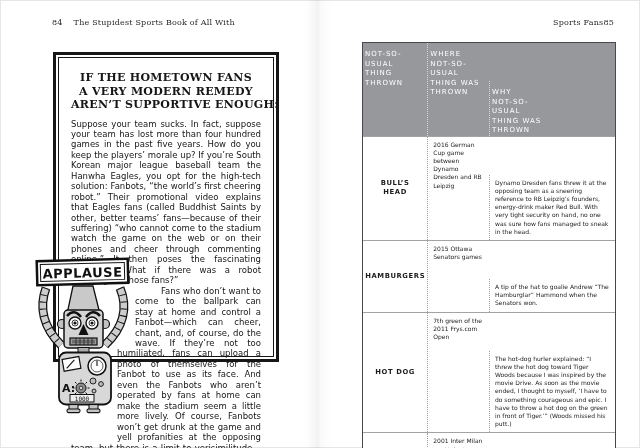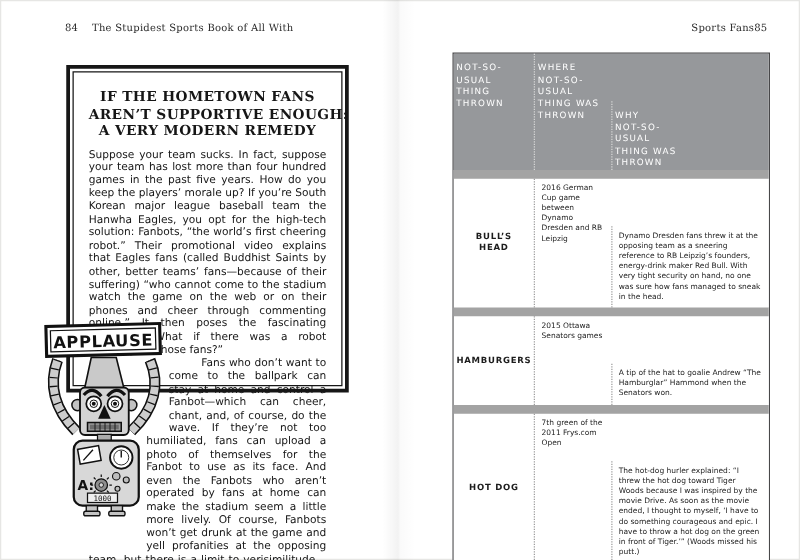--- a/index.html
+++ b/index.html
@@ -12,21 +12,21 @@
   .gutter{
     position:absolute;left:306px;top:0;width:26px;height:448px;
     background:linear-gradient(90deg,rgba(0,0,0,0) 0%,rgba(0,0,0,0.05) 48%,rgba(0,0,0,0.02) 55%,rgba(0,0,0,0) 100%);
   }
   
   .lp-header{
     position:absolute;left:52px;top:18px;display:flex;gap:11px;
     font-family:"DejaVu Serif",serif;font-size:8px;color:#2b2b2b;letter-spacing:.2px;
   }
   .feature-box{
-    position:absolute;left:53px;top:52px;width:226px;height:262px;
+    position:absolute;left:53px;top:52px;width:226px;height:310px;
     border:3px solid #161616;background:#fff;box-sizing:border-box;
   }
   .feature-box-inner{
     position:absolute;inset:2px;border:1px solid #161616;box-sizing:border-box;
     padding:10px 12px 0 12px;
   }
   .box-title{
     text-align:center;font-family:"DejaVu Serif",serif;font-weight:bold;
     font-size:11px;line-height:13.5px;letter-spacing:.3px;color:#161616;margin-top:3px;
   }
@@ -57,21 +57,21 @@
     font-size:14px;line-height:20px;letter-spacing:.6px;
     padding:7px 2px 8px 2px;
   }
   .t-head{display:flex;background:#96989b;}
   .th{
     box-sizing:border-box;color:#ffffff;font-weight:normal;font-size:7px;
     letter-spacing:1px;line-height:9.5px;text-align:left;
     padding:7px 2px 0 2px;white-space:pre-line;
   }
   .th + .th{border-left:1px dotted #d6d6d6;}
-  .t-row{display:flex;border-top:7px solid #a3a3a3;background:#fff;}
+  .t-row{display:flex;border-top:1px solid #a3a3a3;background:#fff;}
   .td{
     box-sizing:border-box;font-size:6px;line-height:8.2px;color:#1c1c1c;
     padding:4px 5px;text-align:left;
   }
   .td + .td{border-left:1px dotted #9d9d9d;}
   .td.thing{
     display:flex;align-items:center;justify-content:center;text-align:center;
     font-weight:bold;font-size:6.8px;letter-spacing:.6px;line-height:9px;
   }
   .c1{width:25.5%;}
@@ -86,22 +86,22 @@
 
 <div class="lp-header">
   <span>84</span>
   <span>The Stupidest Sports Book of All With</span>
 </div>
 
 <div class="feature-box">
   <div class="feature-box-inner">
     <div class="box-title">
       <div>IF THE HOMETOWN FANS</div>
+      <div>A VERY MODERN REMEDY</div>
       <div>AREN’T SUPPORTIVE ENOUGH:</div>
-      <div>A VERY MODERN REMEDY</div>
     </div>
     <div class="para p1">Suppose your team sucks. In fact, suppose your team has lost more than four hundred games in the past five years. How do you keep the players’ morale up? If you’re South Korean major league baseball team the Hanwha Eagles, you opt for the high-tech solution: Fanbots, “the world’s first cheering robot.” Their promotional video explains that Eagles fans (called Buddhist Saints by other, better teams’ fans—because of their suffering) “who cannot come to the stadium watch the game on the web or on their phones and cheer through commenting online.” It then poses the fascinating question: “What if there was a robot cheering for those fans?”</div>
     <div class="para p2">
       <span class="fl fl-top"></span>
       <span class="fl fl-bottom"></span>
       <span>Fans who don’t want to come to the ballpark can stay at home and control a Fanbot—which can cheer, chant, and, of course, do the wave. If they’re not too humiliated, fans can upload a photo of themselves for the Fanbot to use as its face. And even the Fanbots who aren’t operated by fans at home can make the stadium seem a little more lively. Of course, Fanbots won’t get drunk at the game and yell profanities at the opposing team, but there is a limit to verisimilitude. . . .</span>
     </div>
 
     <svg class="robot" viewBox="0 0 100 162">
 

